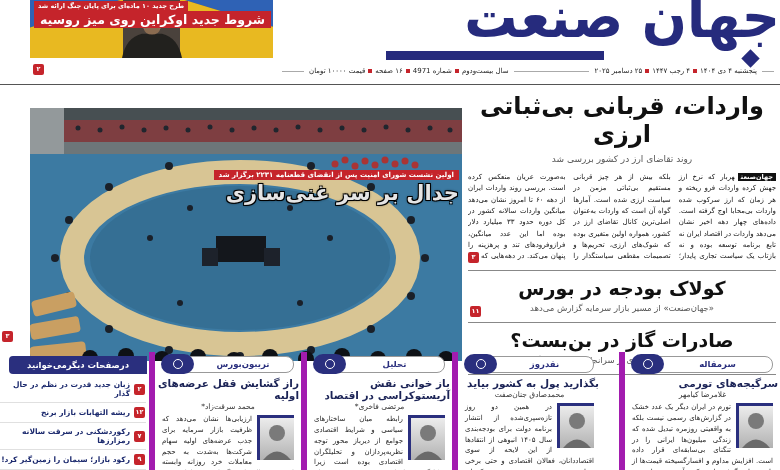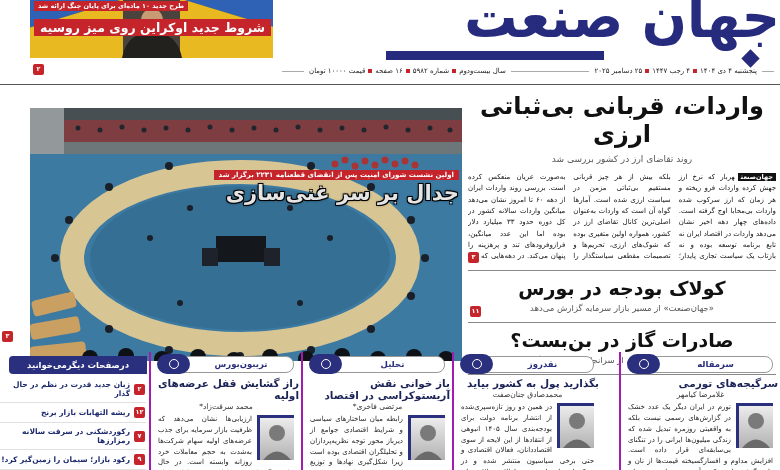--- a/index.html
+++ b/index.html
@@ -11,21 +11,21 @@
         font-size:53px;font-weight:bold;color:#262b7d;transform:scaleY(1.08);
         white-space:nowrap;letter-spacing:-2px;}
   .logo-bar{position:absolute;left:386px;top:51px;width:218px;height:9px;background:#262b7d;}
   .logo-diamond{position:absolute;left:744px;top:52px;width:13px;height:13px;
         background:#262b7d;transform:rotate(45deg);}
 
   .ukraine{position:absolute;left:30px;top:0;width:243px;height:58px;}
   .ukraine svg{display:block;width:100%;height:100%;}
   .uk-kicker{position:absolute;top:1px;left:4px;background:#c5242b;color:#fff;
         font-size:6.5px;font-weight:bold;padding:1px 4px;white-space:nowrap;}
-  .uk-title{position:absolute;top:19px;left:4px;background:#c5242b;color:#fff;
+  .uk-title{position:absolute;top:11px;left:4px;background:#c5242b;color:#fff;
         font-size:12.5px;font-weight:bold;padding:1px 6px;white-space:nowrap;}
 
   .chip{display:inline-flex;align-items:center;justify-content:center;
         width:11px;height:11px;background:#c5242b;color:#fff;font-size:6.5px;
         font-weight:bold;border-radius:2px;line-height:1;}
   .chip-uk{position:absolute;left:33px;top:64px;}
   .chip-photo{position:absolute;left:2px;top:331px;}
 
   .dateline{position:absolute;top:67px;left:282px;right:6px;display:flex;
         align-items:center;gap:5px;font-size:7px;color:#222;white-space:nowrap;}
@@ -52,21 +52,21 @@
   .tag{background:#111;color:#fff;font-size:6.5px;font-weight:bold;padding:0 3px;margin-left:3px;}
   .chip-abs{position:absolute;left:0;bottom:1px;}
   .rule{border-top:1px solid #888;margin-top:6px;}
   .story{position:relative;padding:4px 0 9px;border-bottom:1px solid #888;}
   .story h2{margin:2px 0 0;font-size:19px;font-weight:bold;text-align:center;letter-spacing:-0.5px;}
   .story .subhead{font-size:8.5px;margin-top:4px;}
   .story .chip{position:absolute;left:2px;bottom:5px;}
 
   
   .bottom{position:absolute;top:352px;left:0;width:780px;height:118px;display:flex;}
-  .opcol{flex:none;border-left:2px solid #a21caf;padding-top:2px;box-sizing:border-box;}
+  .opcol{flex:none;border-left:6px solid #a21caf;padding-top:2px;box-sizing:border-box;}
   .w1{width:161px;margin-left:18px;} .w2{width:149px;} .w3{width:151px;} .w4{width:152px;} .w5{width:160px;border-left:none;}
   .pill{position:relative;height:15px;border:1px solid #999;border-radius:8px;margin:2px 7px 4px;background:#fff;}
   .pill .blob{position:absolute;left:-2px;top:-3px;width:33px;height:20px;border-radius:10px;
         background:#2a2f7e;display:flex;align-items:center;justify-content:center;}
   .seal{width:8px;height:8px;border:1.5px solid #fff;border-radius:50%;}
   .pill .lbl{display:block;line-height:14px;text-align:center;font-size:8.5px;font-weight:bold;
         color:#2a2f7e;padding-left:30px;white-space:nowrap;}
   .op-title{font-size:10.5px;font-weight:bold;color:#1b2356;text-align:right;margin:4px 2px 1px;}
   .op-author{font-size:7.5px;color:#333;text-align:center;margin-bottom:3px;}
   .op-body{padding:0 7px;font-size:7px;line-height:1.55;text-align:justify;color:#222;}
@@ -113,21 +113,21 @@
   </div>
   <span class="chip chip-uk">۲</span>
 
   <div class="dateline">
     <div class="dl-rule" style="width:12px"></div>
     <span>
       <span>پنجشنبه ۴ دی ۱۴۰۴</span><span class="sq"></span><span>۴ رجب ۱۴۴۷</span><span class="sq"></span><span>۲۵ دسامبر ۲۰۲۵</span>
     </span>
     <div class="dl-rule" style="flex:1"></div>
     <span>
-      <span>سال بیست‌ودوم</span><span class="sq"></span><span>شماره ۵۹۸۲</span><span class="sq"></span><span>۱۶ صفحه</span><span class="sq"></span><span>قیمت ۱۰۰۰۰ تومان</span>
+      <span>سال بیست‌ودوم</span><span class="sq"></span><span>شماره 4971</span><span class="sq"></span><span>۱۶ صفحه</span><span class="sq"></span><span>قیمت ۱۰۰۰۰ تومان</span>
     </span>
     <div class="dl-rule" style="width:22px"></div>
   </div>
   <div class="top-rule"></div>
 
   <div class="lead-photo">
     <svg viewBox="0 0 432 253" preserveAspectRatio="none" aria-hidden="true">
       <rect width="432" height="253" fill="#3c7aa2"></rect>
       <rect width="432" height="46" fill="#6d7679"></rect>
       <rect width="432" height="12" fill="#474f52"></rect>

